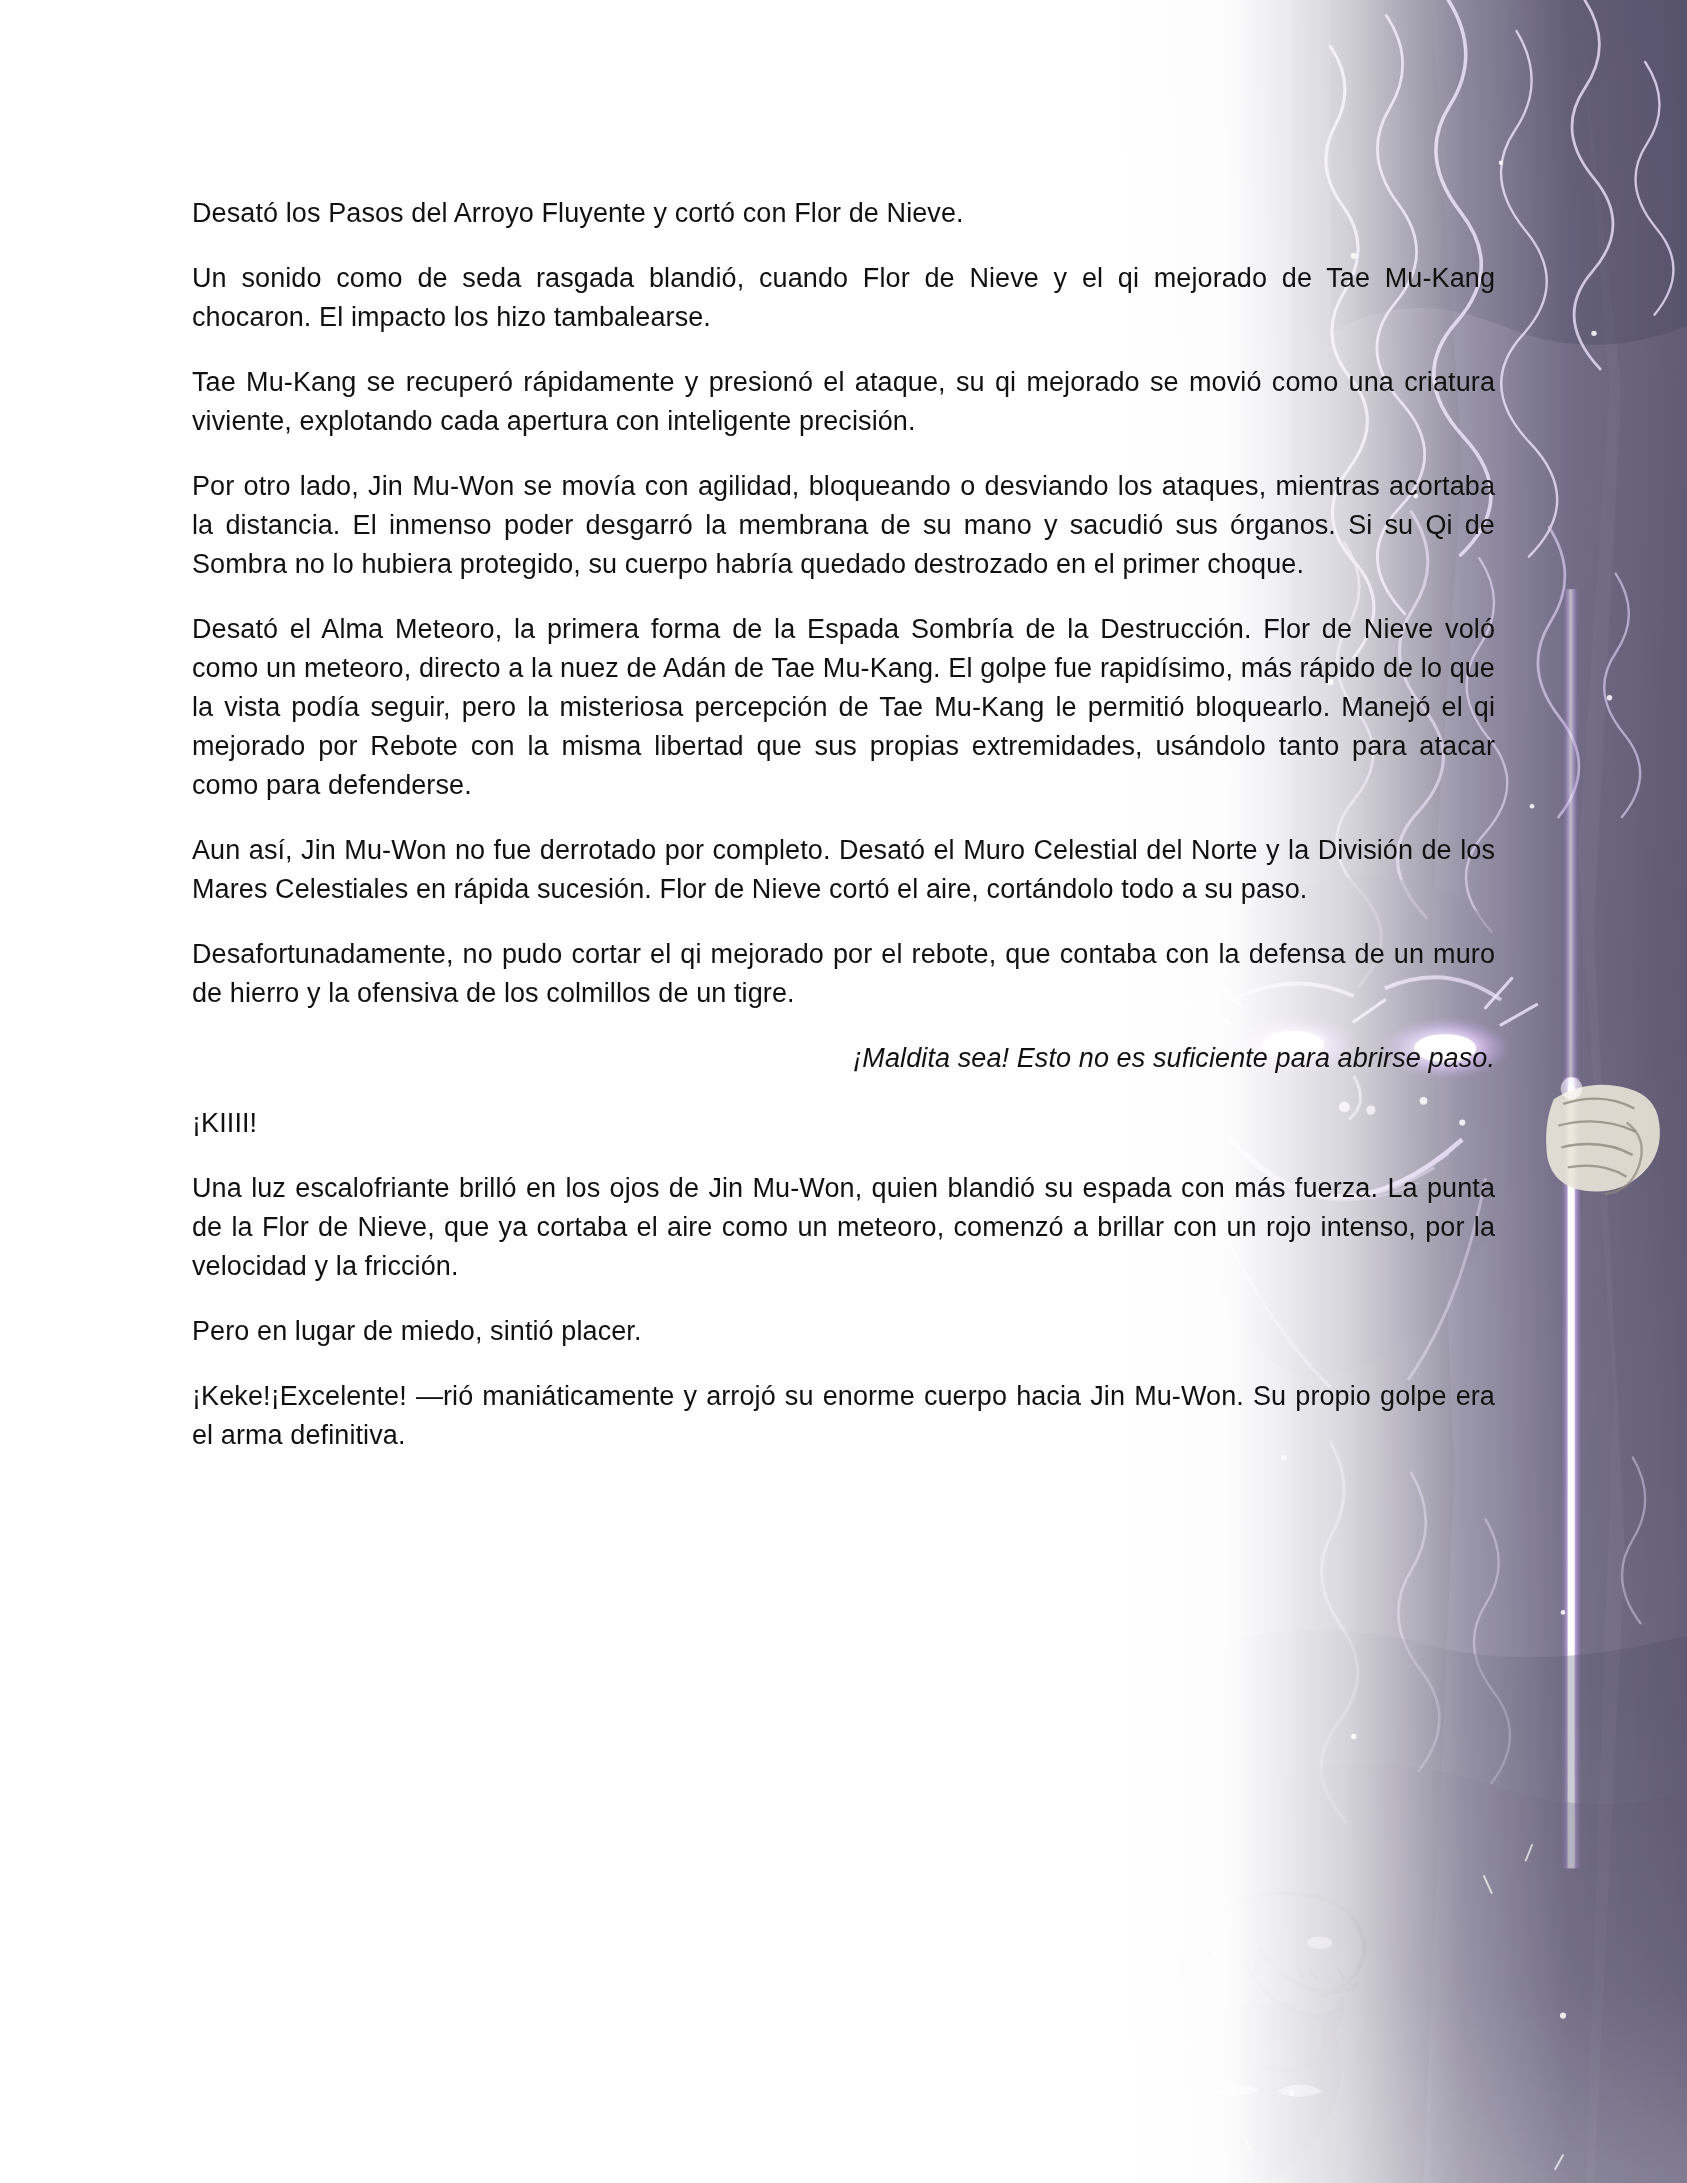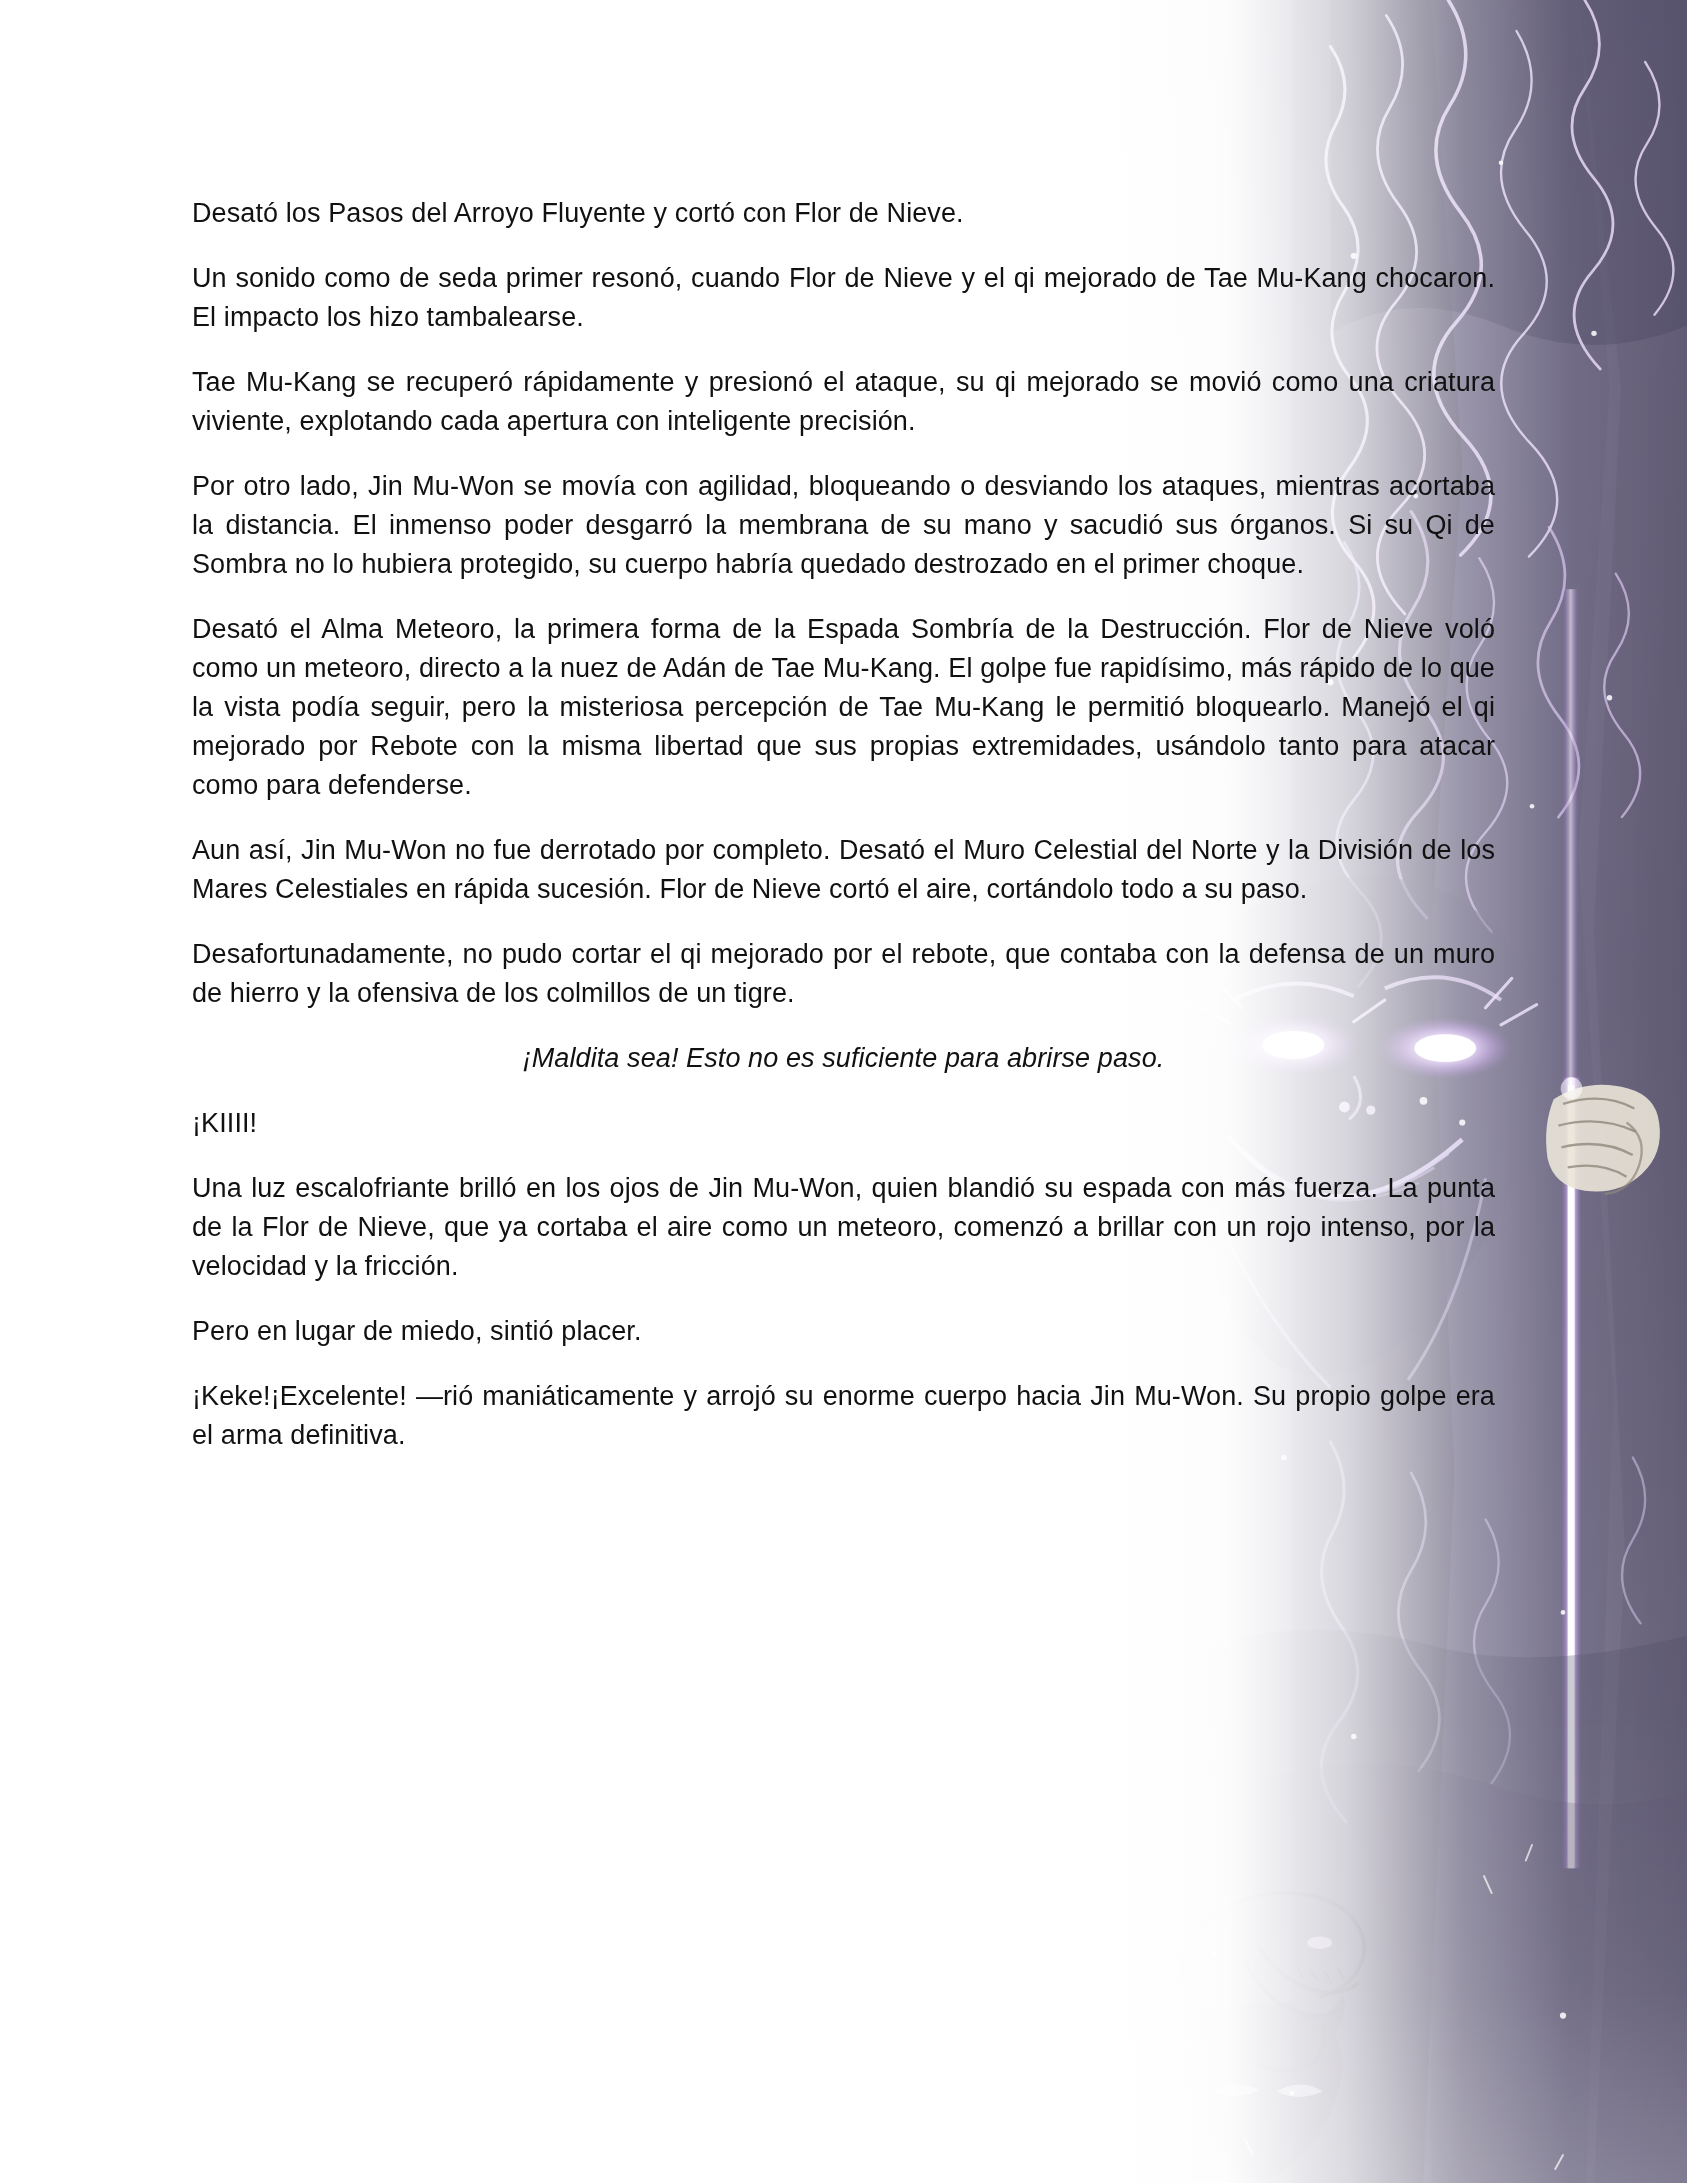--- a/index.html
+++ b/index.html
@@ -56,21 +56,21 @@
     letter-spacing: 0.1px;
     position: relative;
     z-index: 5;
   }
   
   .para.short {
     text-align: left;
   }
   .para.italic {
     font-style: italic;
-    text-align: center;
+    text-align: right;
   }
   .para:last-child {
     margin-bottom: 0;
   }
 </style>
 </head>
 <body>
 
 <div id="page">
 
@@ -284,21 +284,21 @@
 
         <rect x="0" y="2200" width="760" height="616" fill="url(#bottomFade)"></rect>
 
         <rect x="0" y="0" width="760" height="2816" fill="url(#fadeLeft)"></rect>
       </g>
     </svg>
   </div>
 
   <div id="text-column">
     <p class="para short">Desató los Pasos del Arroyo Fluyente y cortó con Flor de Nieve.</p>
-    <p class="para">Un sonido como de seda primer resonó, cuando Flor de Nieve y el qi mejorado de Tae Mu-Kang chocaron. El impacto los hizo tambalearse.</p>
+    <p class="para">Un sonido como de seda rasgada blandió, cuando Flor de Nieve y el qi mejorado de Tae Mu-Kang chocaron. El impacto los hizo tambalearse.</p>
     <p class="para">Tae Mu-Kang se recuperó rápidamente y presionó el ataque, su qi mejorado se movió como una criatura viviente, explotando cada apertura con inteligente precisión.</p>
     <p class="para">Por otro lado, Jin Mu-Won se movía con agilidad, bloqueando o desviando los ataques, mientras acortaba la distancia. El inmenso poder desgarró la membrana de su mano y sacudió sus órganos. Si su Qi de Sombra no lo hubiera protegido, su cuerpo habría quedado destrozado en el primer choque.</p>
     <p class="para">Desató el Alma Meteoro, la primera forma de la Espada Sombría de la Destrucción. Flor de Nieve voló como un meteoro, directo a la nuez de Adán de Tae Mu-Kang. El golpe fue rapidísimo, más rápido de lo que la vista podía seguir, pero la misteriosa percepción de Tae Mu-Kang le permitió bloquearlo. Manejó el qi mejorado por Rebote con la misma libertad que sus propias extremidades, usándolo tanto para atacar como para defenderse.</p>
     <p class="para">Aun así, Jin Mu-Won no fue derrotado por completo. Desató el Muro Celestial del Norte y la División de los Mares Celestiales en rápida sucesión. Flor de Nieve cortó el aire, cortándolo todo a su paso.</p>
     <p class="para">Desafortunadamente, no pudo cortar el qi mejorado por el rebote, que contaba con la defensa de un muro de hierro y la ofensiva de los colmillos de un tigre.</p>
     <p class="para italic">¡Maldita sea! Esto no es suficiente para abrirse paso.</p>
     <p class="para short">¡KIIII!</p>
     <p class="para">Una luz escalofriante brilló en los ojos de Jin Mu-Won, quien blandió su espada con más fuerza. La punta de la Flor de Nieve, que ya cortaba el aire como un meteoro, comenzó a brillar con un rojo intenso, por la velocidad y la fricción.</p>
     <p class="para short">Pero en lugar de miedo, sintió placer.</p>
     <p class="para">¡Keke!¡Excelente! —rió maniáticamente y arrojó su enorme cuerpo hacia Jin Mu-Won. Su propio golpe era el arma definitiva.</p>

